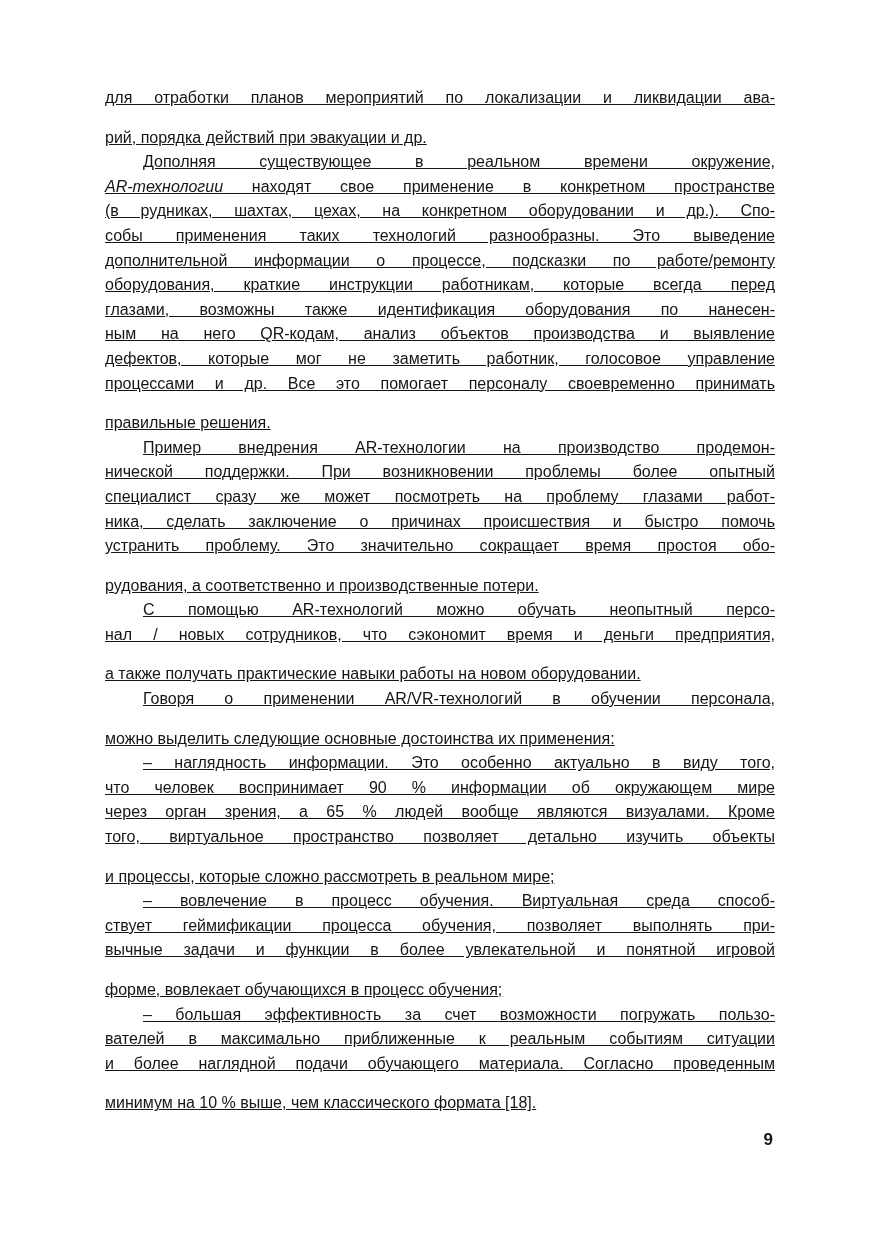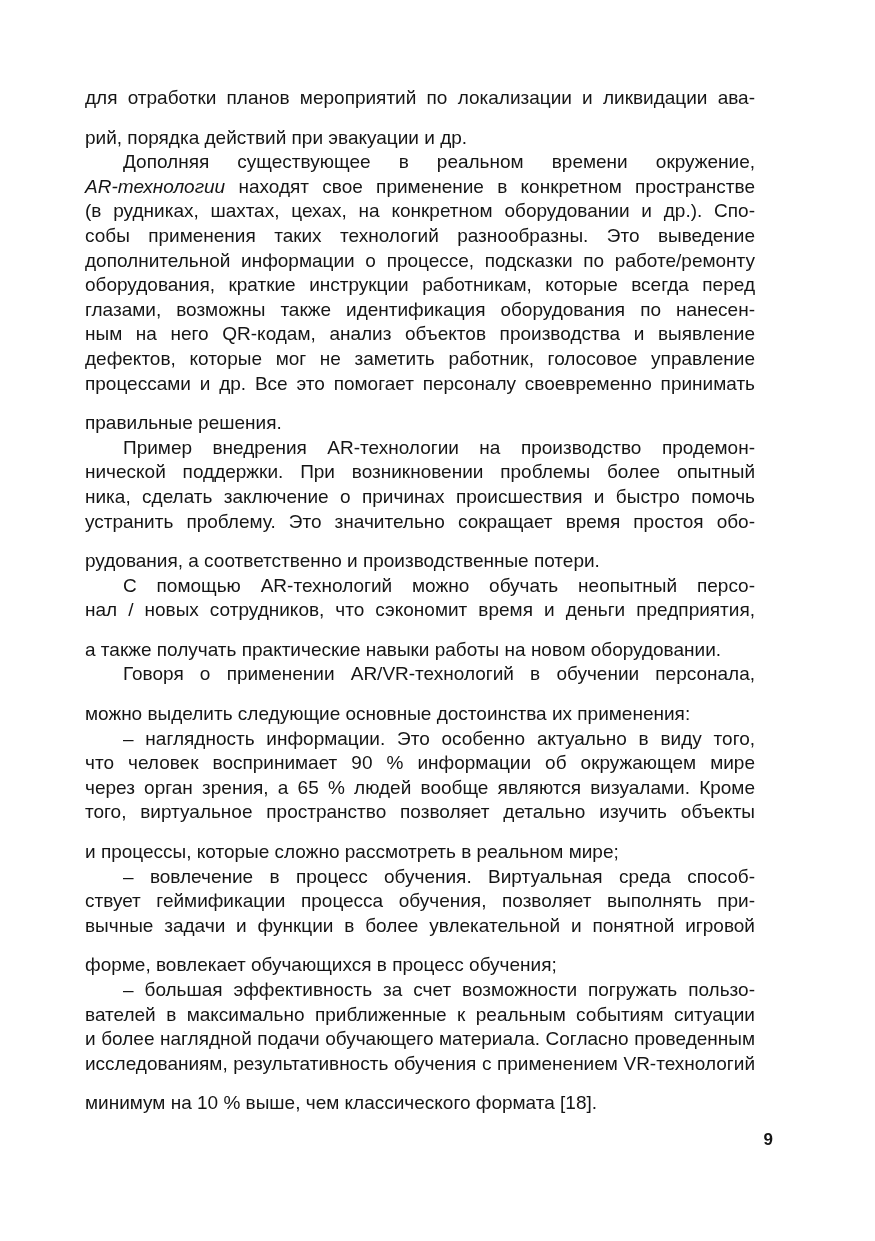--- a/index.html
+++ b/index.html
@@ -12,25 +12,26 @@
   }
   .page {
     position: relative;
     width: 875px;
     height: 1241px;
     background: #ffffff;
     overflow: hidden;
   }
   .text-block {
     position: absolute;
-    left: 85px;
+    left: 105px;
     top: 86px;
     width: 670px;
-    font-size: 19px;
+    font-size: 16px;
     line-height: 24.6px;
+    text-decoration: underline;
   }
   .line {
     text-align: justify;
     text-align-last: justify;
   }
   .line.last {
     text-align-last: left;
     margin-top: 15px;
   }
   .line.indent {
@@ -68,20 +69,21 @@
       <div class="line">глазами, возможны также идентификация оборудования по нанесен-</div>
       <div class="line">ным на него QR-кодам, анализ объектов производства и выявление</div>
       <div class="line">дефектов, которые мог не заметить работник, голосовое управление</div>
       <div class="line">процессами и др. Все это помогает персоналу своевременно принимать</div>
       <div class="line last">правильные решения.</div>
     </div>
 
     <div class="para">
       <div class="line indent">Пример внедрения AR-технологии на производство продемон-</div>
       <div class="line">нической поддержки. При возникновении проблемы более опытный</div>
+      <div class="line">специалист сразу же может посмотреть на проблему глазами работ-</div>
       <div class="line">ника, сделать заключение о причинах происшествия и быстро помочь</div>
       <div class="line">устранить проблему. Это значительно сокращает время простоя обо-</div>
       <div class="line last">рудования, а соответственно и производственные потери.</div>
     </div>
 
     <div class="para">
       <div class="line indent">С помощью AR-технологий можно обучать неопытный персо-</div>
       <div class="line">нал / новых сотрудников, что сэкономит время и деньги предприятия,</div>
       <div class="line last">а также получать практические навыки работы на новом оборудовании.</div>
     </div>
@@ -104,20 +106,19 @@
       <div class="line indent">– вовлечение в процесс обучения. Виртуальная среда способ-</div>
       <div class="line">ствует геймификации процесса обучения, позволяет выполнять при-</div>
       <div class="line">вычные задачи и функции в более увлекательной и понятной игровой</div>
       <div class="line last">форме, вовлекает обучающихся в процесс обучения;</div>
     </div>
 
     <div class="para">
       <div class="line indent">– большая эффективность за счет возможности погружать пользо-</div>
       <div class="line">вателей в максимально приближенные к реальным событиям ситуации</div>
       <div class="line">и более наглядной подачи обучающего материала. Согласно проведенным</div>
-      <div class="line">исследованиям, результативность обучения с применением VR-технологий</div>
       <div class="line last">минимум на 10 % выше, чем классического формата [18].</div>
     </div>
 
   </div>
 
   <div class="page-number">9</div>
 </div>
 
 </body></html>

